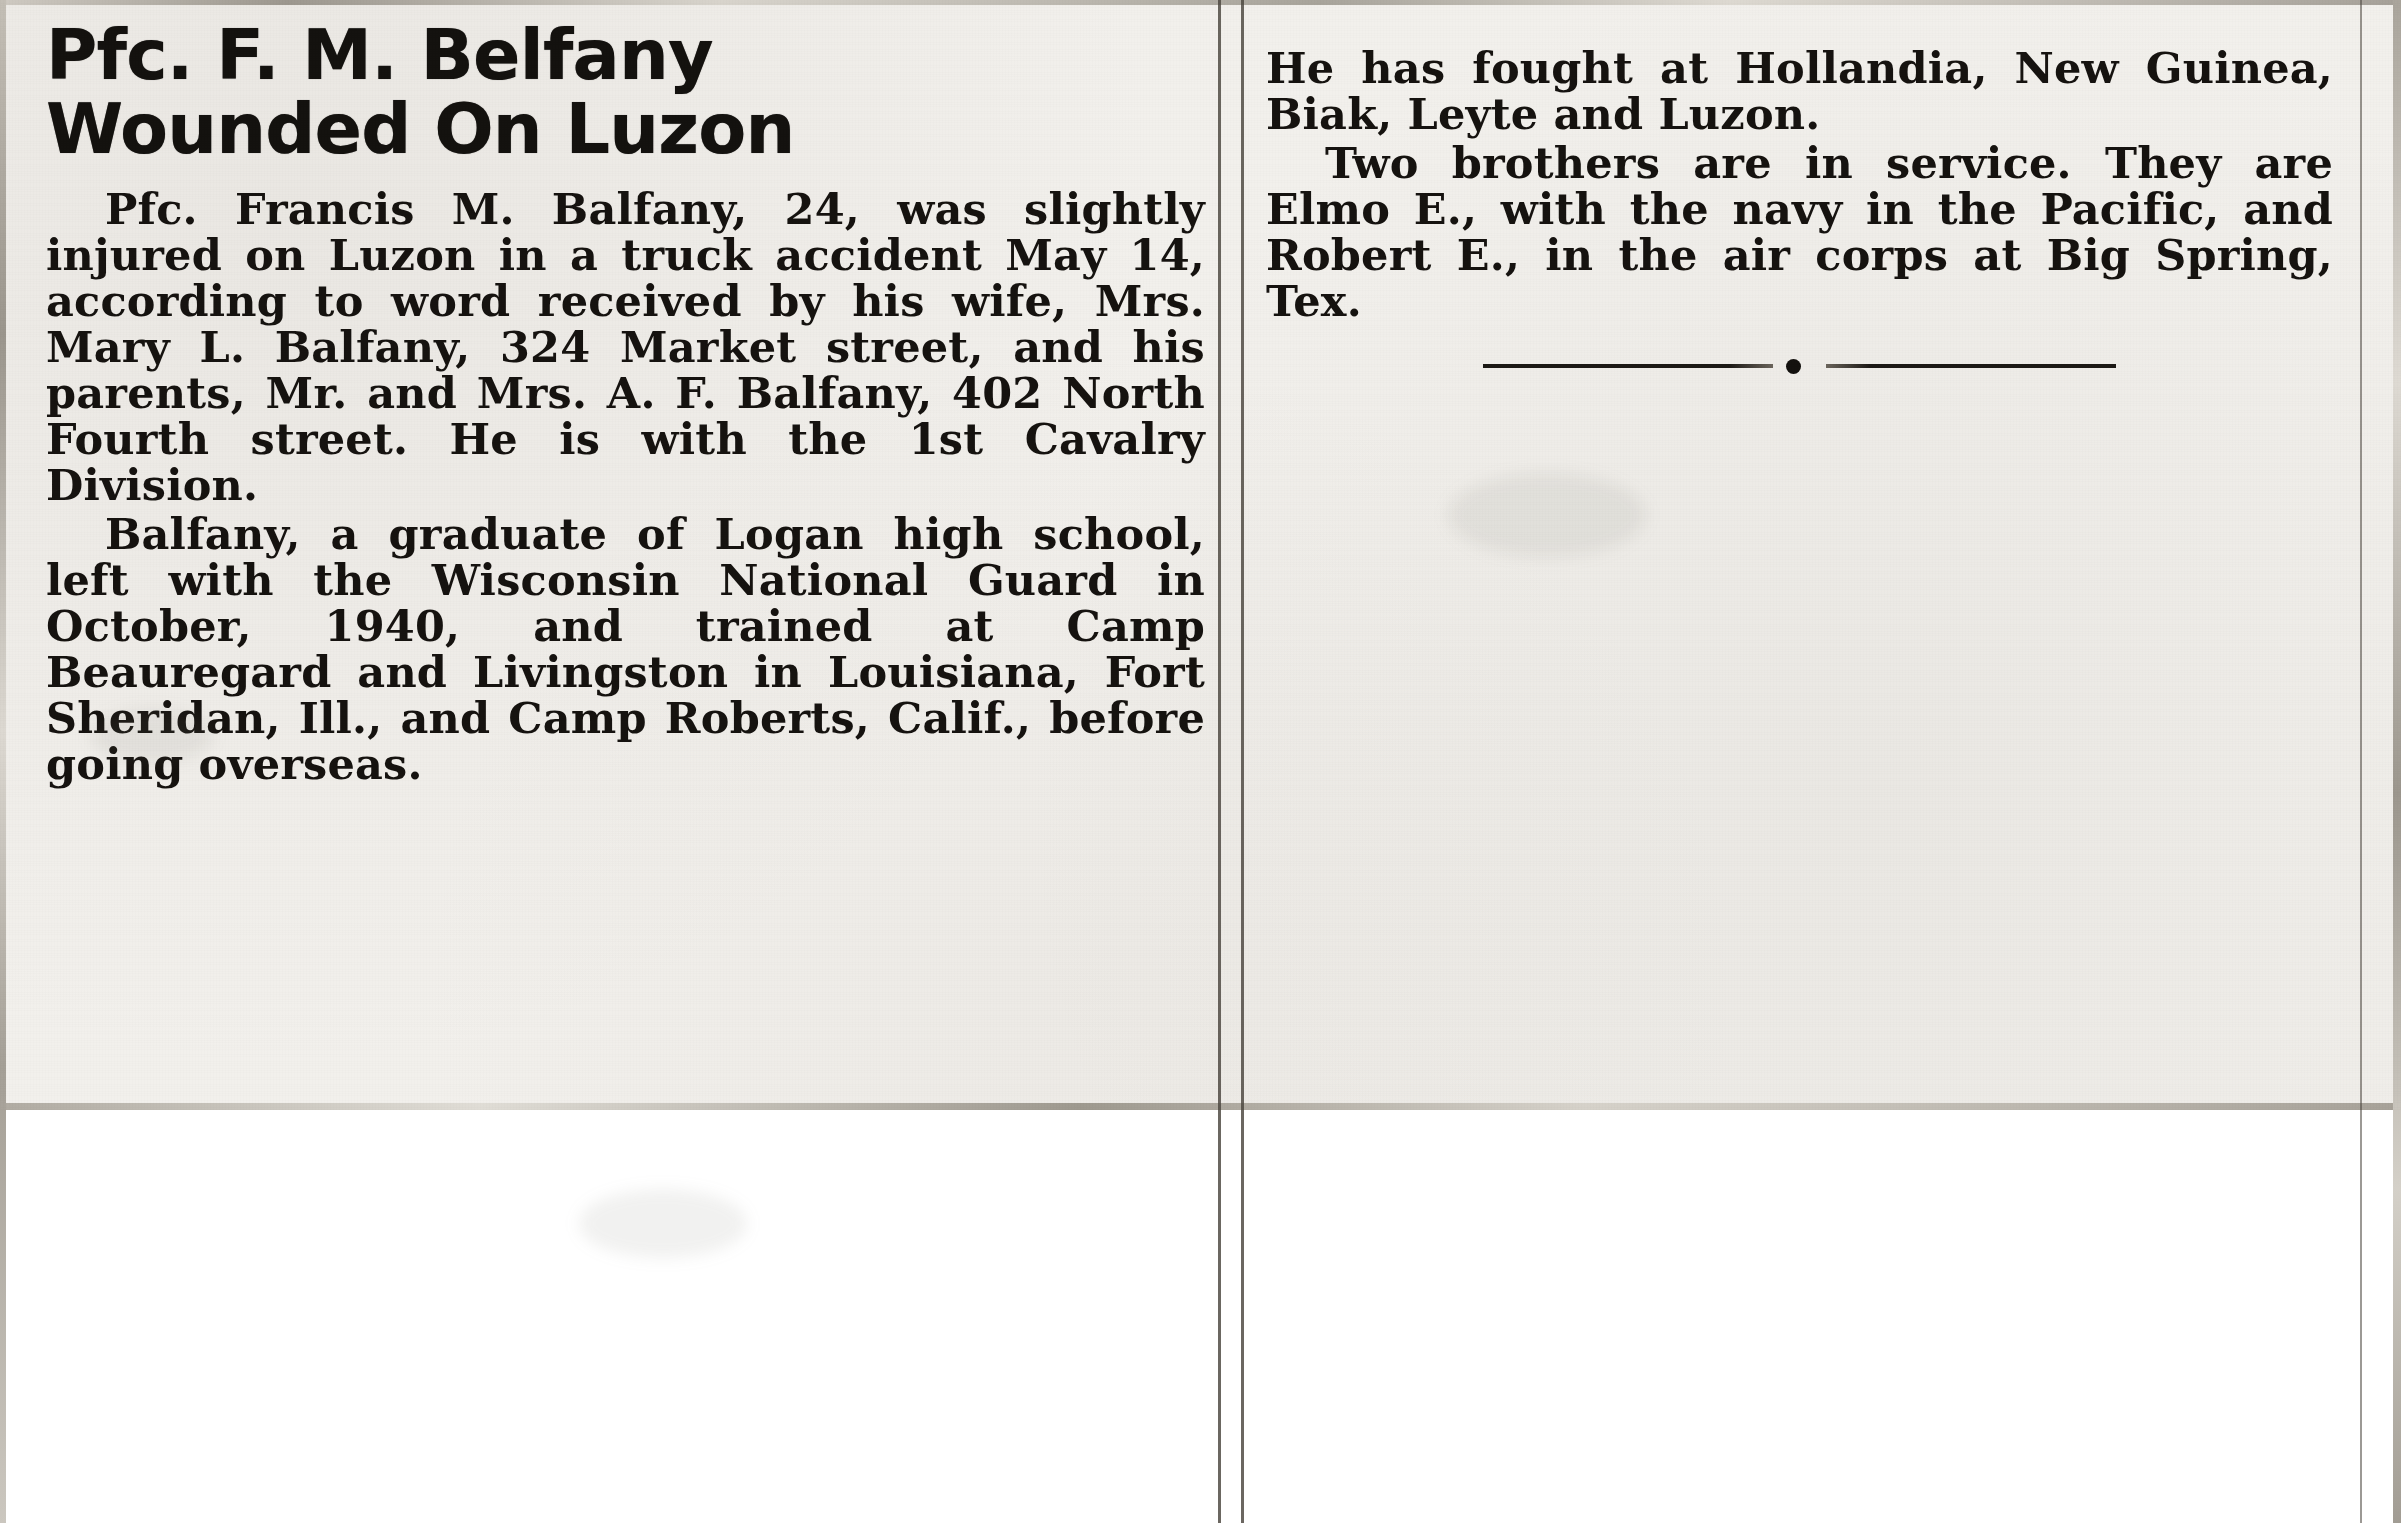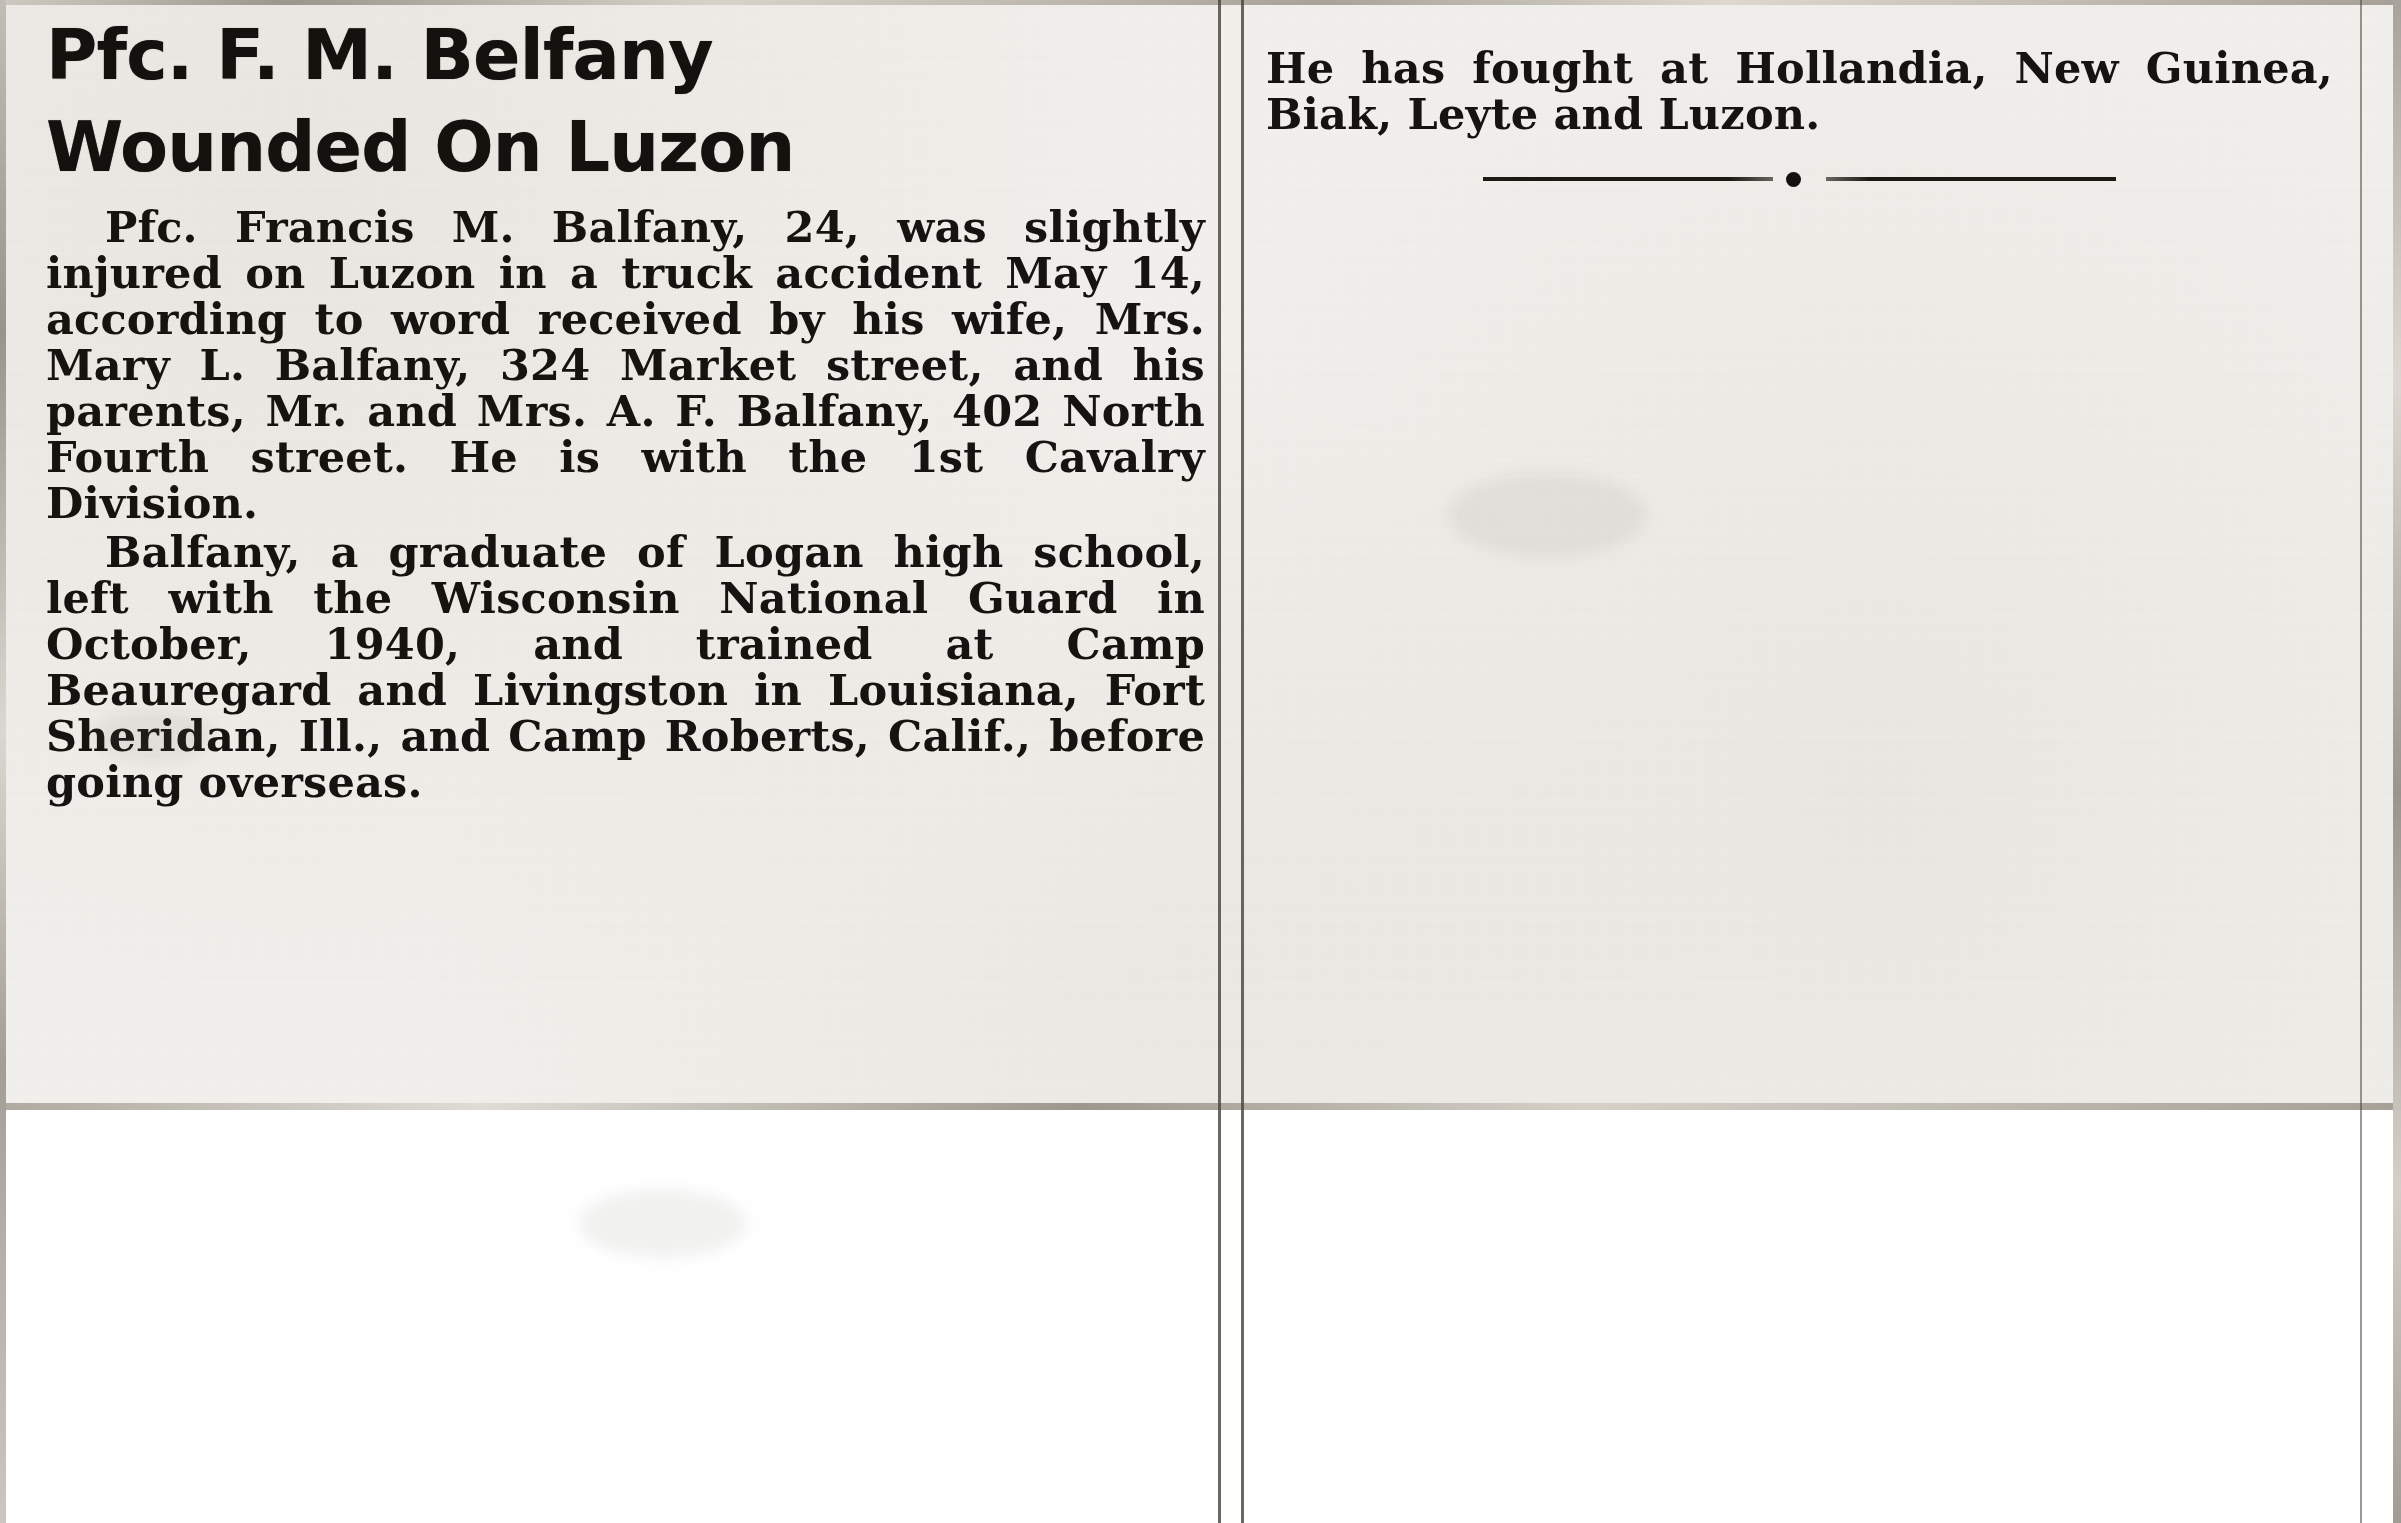--- a/index.html
+++ b/index.html
@@ -77,21 +77,21 @@
   .headline {
     font-family: "DejaVu Sans", sans-serif;
     font-weight: bold;
     font-size: 70px;
     line-height: 1.02;
     color: #14120f;
     letter-spacing: -0.8px;
     margin: 0;
     text-shadow: 0 0 0.8px rgba(0,0,0,0.55);
   }
-  .headline-line2 { margin-top: 21px; }
+  .headline-line2 { margin-top: 3px; }
 
   .body-col {
     margin-top: 20px;
     font-family: "DejaVu Serif", serif;
     font-size: 43px;
     line-height: 1.07;
     color: #161310;
     text-align: justify;
     text-justify: inter-word;
     font-weight: 600;
@@ -171,20 +171,21 @@
 
     <div class="body-col">
       <p>Pfc. Francis M. Balfany, 24, was slightly injured on Luzon in a truck accident May 14, according to word received by his wife, Mrs. Mary L. Balfany, 324 Market street, and his parents, Mr. and Mrs. A. F. Balfany, 402 North Fourth street. He is with the 1st Cavalry Division.</p>
       <p>Balfany, a graduate of Logan high school, left with the Wisconsin National Guard in October, 1940, and trained at Camp Beauregard and Livingston in Louisiana, Fort Sheridan, Ill., and Camp Roberts, Calif., before going overseas.</p>
     </div>
   </div>
 
   <div id="col-right">
     <div class="body-col">
       <p class="noindent">He has fought at Hollandia, New Guinea, Biak, Leyte and Luzon.</p>
+      <p>Two brothers are in service. They are Elmo E., with the navy in the Pacific, and Robert E., in the air corps at Big Spring, Tex.</p>
     </div>
 
     <div class="dinkus">
       <div class="bar-l"></div>
       <div class="dot"></div>
       <div class="bar-r"></div>
     </div>
   </div>
 
   <div class="smudge" style="left:91px; top:709px; width:122px; height:53px;"></div>

